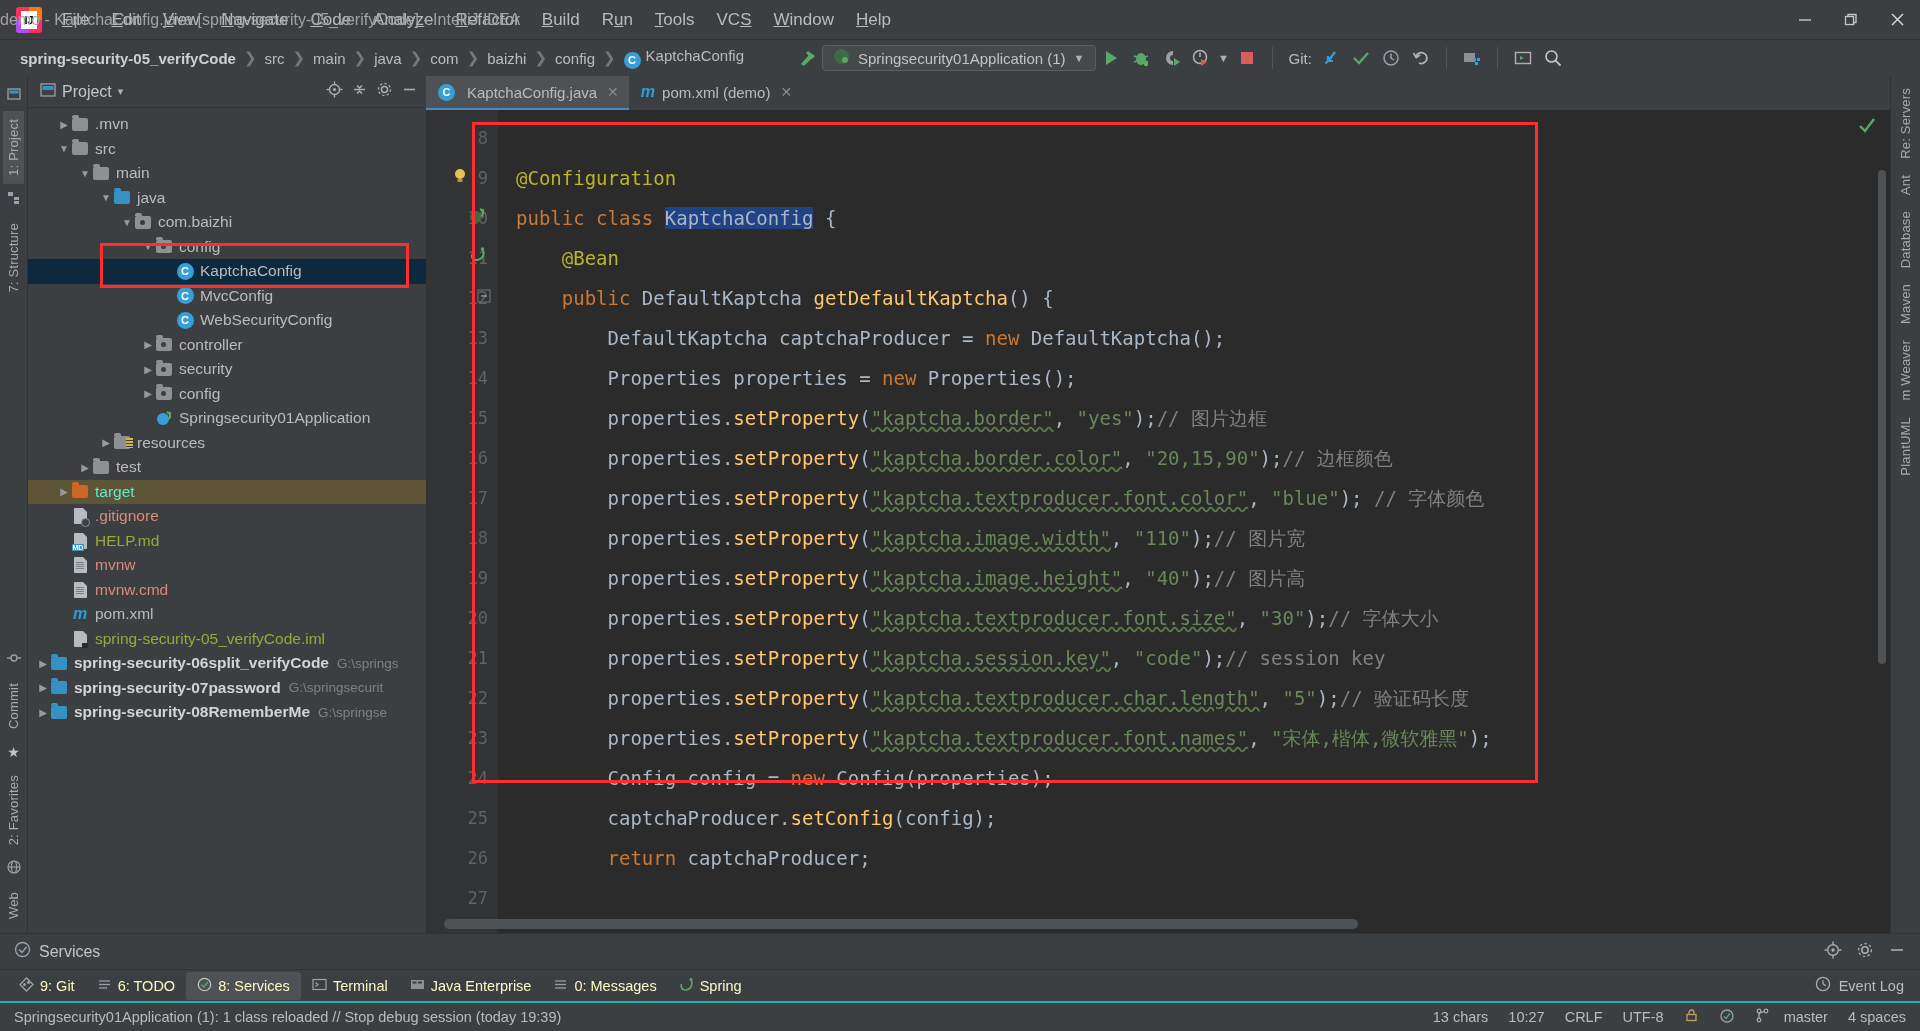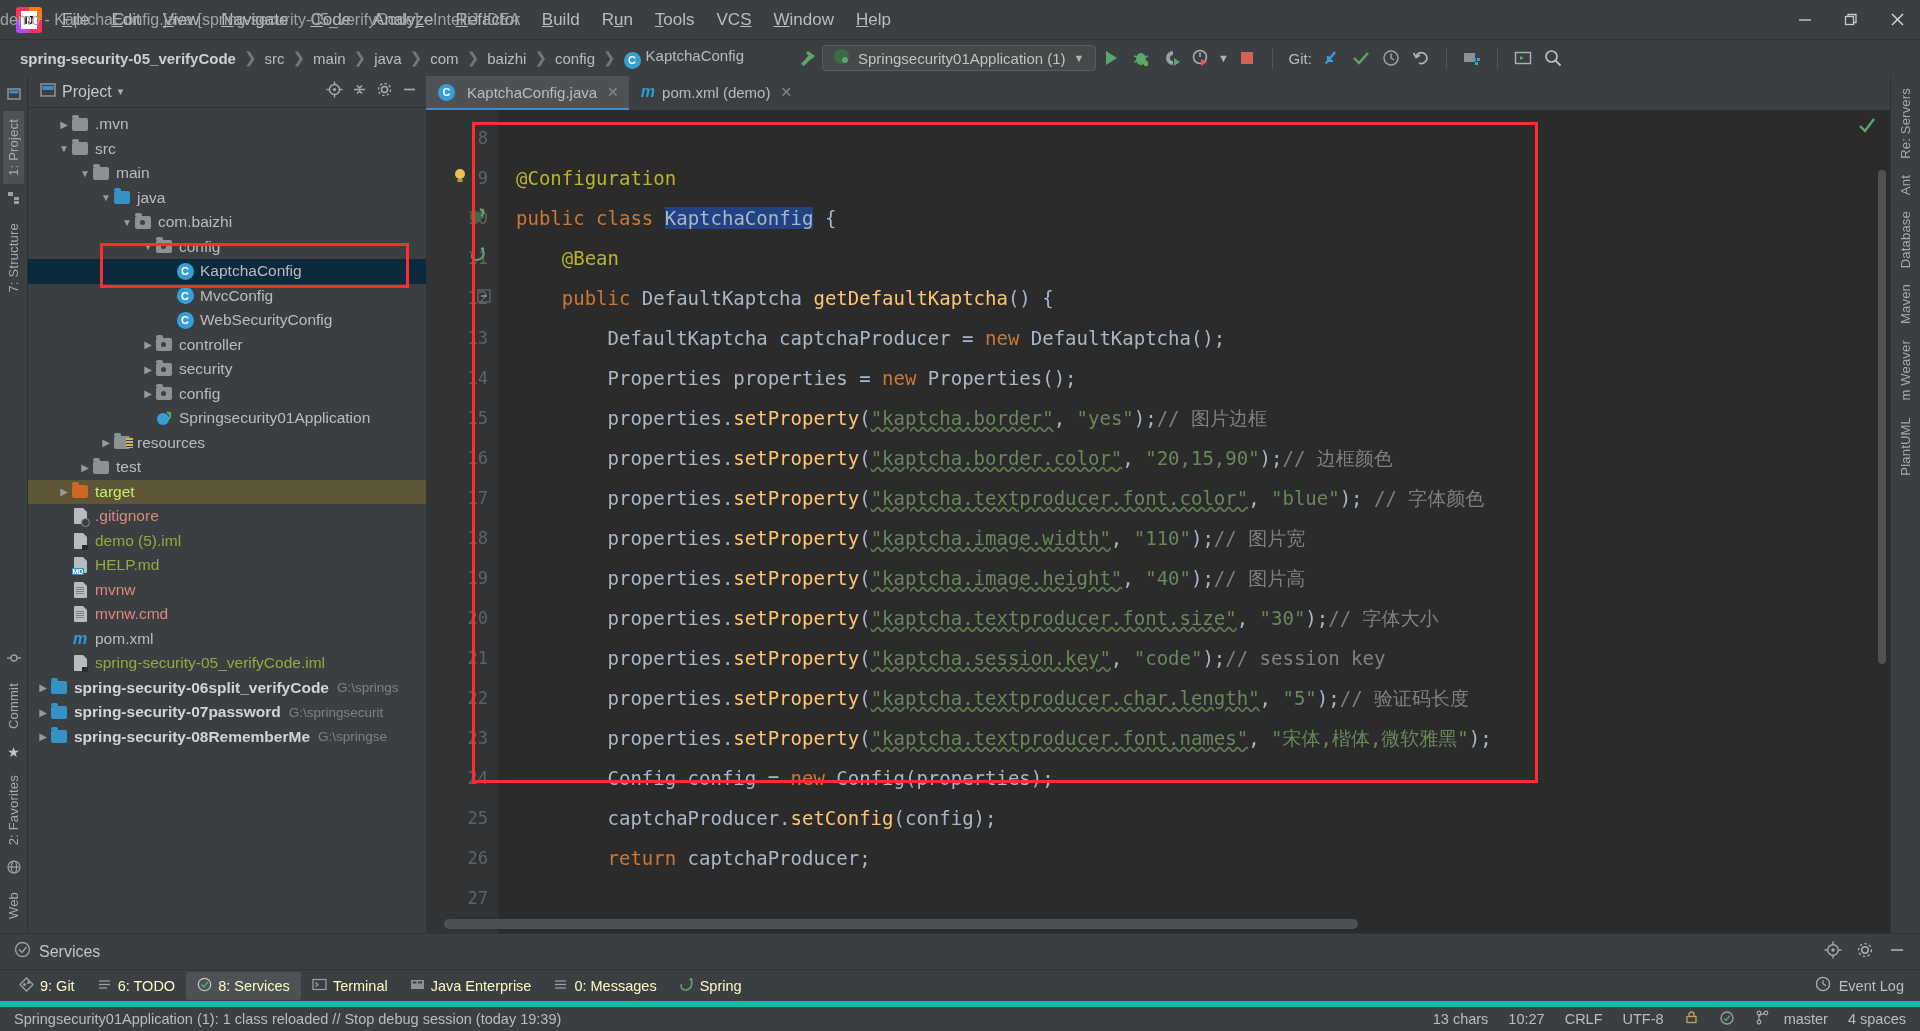--- a/index.html
+++ b/index.html
@@ -162,21 +162,21 @@
     border-top:1px solid #323232; padding-left:8px;
   }
   .tw {
     display:flex; align-items:center; gap:6px; font-size:14.5px; color:#fef9c3; padding:5px 11px;
   }
   .tw.active { background:#4e5254; border-radius:3px; }
   .tw-right { margin-left:auto; display:flex; align-items:center; gap:8px; padding-right:16px; font-size:14.5px; }
 
   .statusbar {
     height:30px; flex:0 0 30px; background:#3c3f41; display:flex; align-items:center;
-    padding:0 14px; font-size:14.5px; color:#bbbbbb; border-top:6px solid #14b8a6;
+    padding:0 14px; font-size:14.5px; color:#bbbbbb; border-top:2px solid #14b8a6;
   }
   .sb-right { margin-left:auto; display:flex; align-items:center; gap:20px; }
   .sb-item { white-space:nowrap; }
 </style>
 </head>
 <body>
 
 <div class="app">
 
   <div class="titlebar">
@@ -532,39 +532,30 @@
             <span class="fi">
               <span class="folder"></span>
             </span>
             <span class="lbl">test</span>
           </div>
           <div class="node hl">
             <span class="arrow" style="margin-left: 29px;">▶</span>
             <span class="fi">
               <span class="folder orange"></span>
             </span>
-            <span class="lbl" style="color: #bef264;">target</span>
+            <span class="lbl" style="color: #5eead4;">target</span>
           </div>
           <div class="node">
             <span class="arrow none" style="margin-left: 29px;">▶</span>
             <span class="fi">
               <span class="fileico">
                 <span style="position:absolute;right:-3px;bottom:-3px;width:9px;height:9px;border:1.6px solid #8d9194;border-radius:50%;background:#3c3f41;"></span>
               </span>
             </span>
             <span class="lbl" style="color: rgb(217, 139, 124);">.gitignore</span>
-          </div>
-          <div class="node">
-            <span class="arrow none" style="margin-left: 29px;">▶</span>
-            <span class="fi">
-              <span class="fileico">
-                <span style="position:absolute;right:-1px;bottom:-1px;width:6px;height:5px;background:#2b2b2b;"></span>
-              </span>
-            </span>
-            <span class="lbl" style="color: rgb(154, 168, 58);">demo (5).iml</span>
           </div>
           <div class="node">
             <span class="arrow none" style="margin-left: 29px;">▶</span>
             <span class="fi">
               <span class="fileico">
                 <span class="badge-md">MD</span>
               </span>
             </span>
             <span class="lbl" style="color: rgb(154, 168, 58);">HELP.md</span>
           </div>

